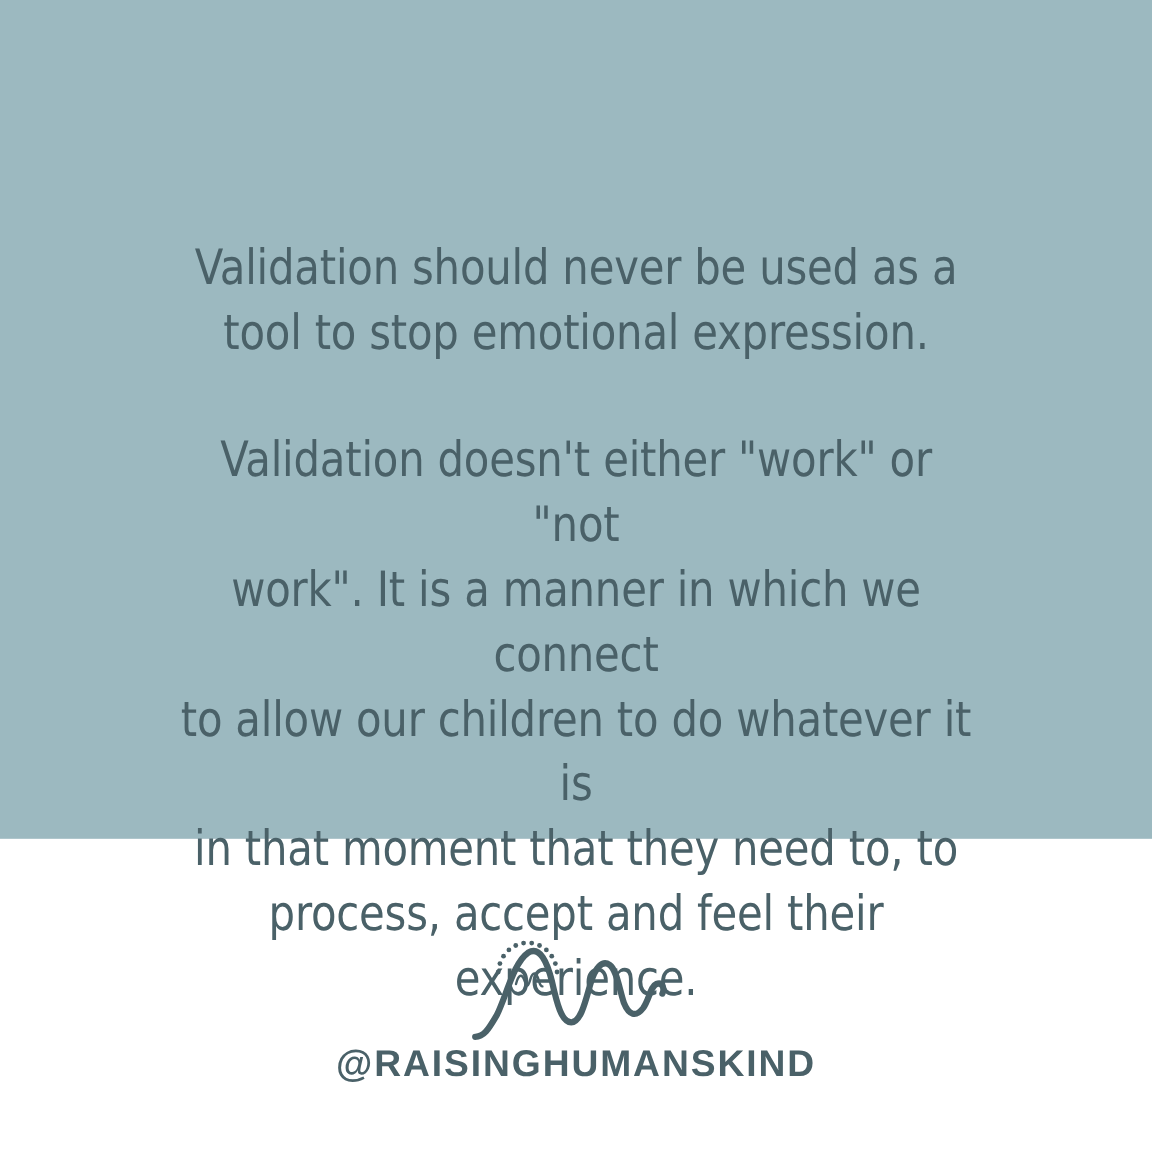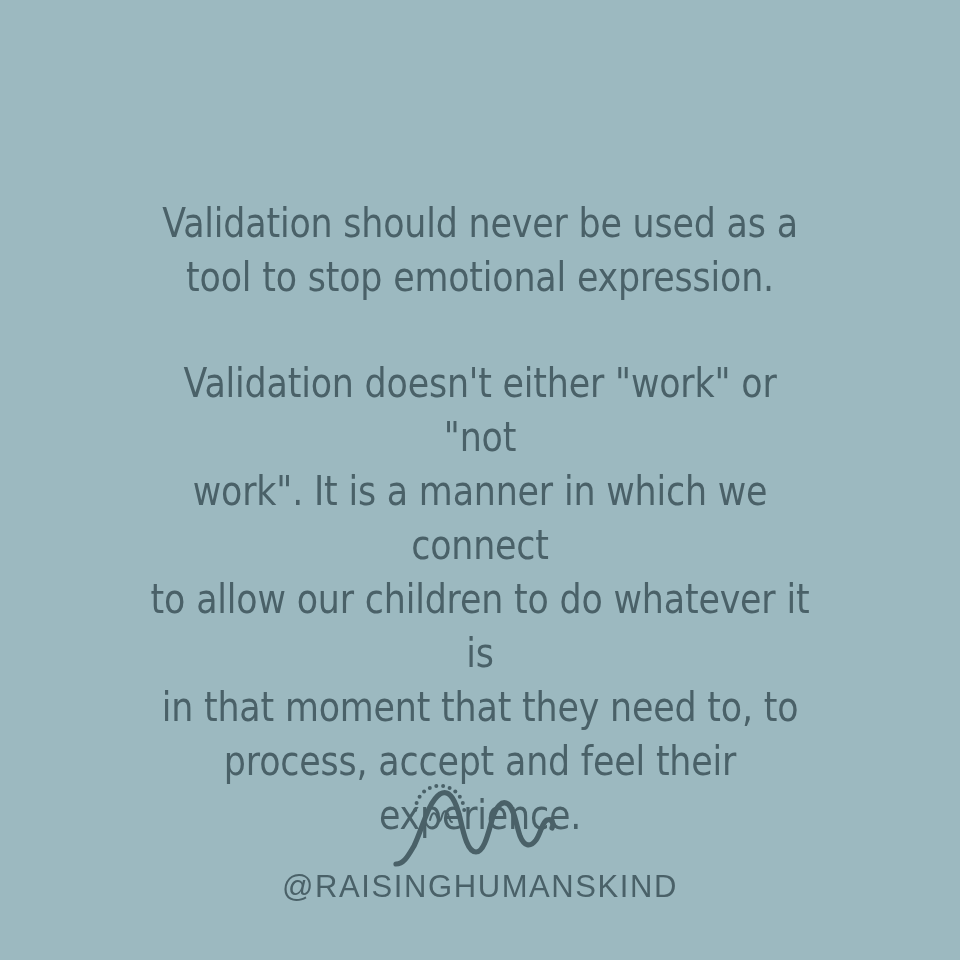--- a/index.html
+++ b/index.html
@@ -9,21 +9,21 @@
   body {
     width: 960px;
     height: 960px;
     overflow: hidden;
     font-family: "Liberation Sans", sans-serif;
   }
 
   #quote-card {
     position: relative;
     width: 960px;
-    height: 960px;
+    height: 699px;
     background: #9cb9c0;
     box-sizing: border-box;
     display: flex;
     flex-direction: column;
     align-items: center;
   }
 
   
   #quote-body {
     position: absolute;
@@ -67,21 +67,21 @@
     display: block;
   }
 
   #brand-handle {
     margin-top: 2px;
     color: #4a6168;
     font-family: "Liberation Sans", sans-serif;
     font-size: 31px;
     line-height: 34px;
     letter-spacing: 1.6px;
-    font-weight: 400;
+    font-weight: 700;
     white-space: nowrap;
   }
 </style>
 </head>
 <body>
 
 <div id="quote-card" style="background: rgb(156, 185, 192);">
 
   <div id="quote-body">
     <p class="quote-paragraph" style="color: rgb(74, 97, 104);">Validation should never be used as a

